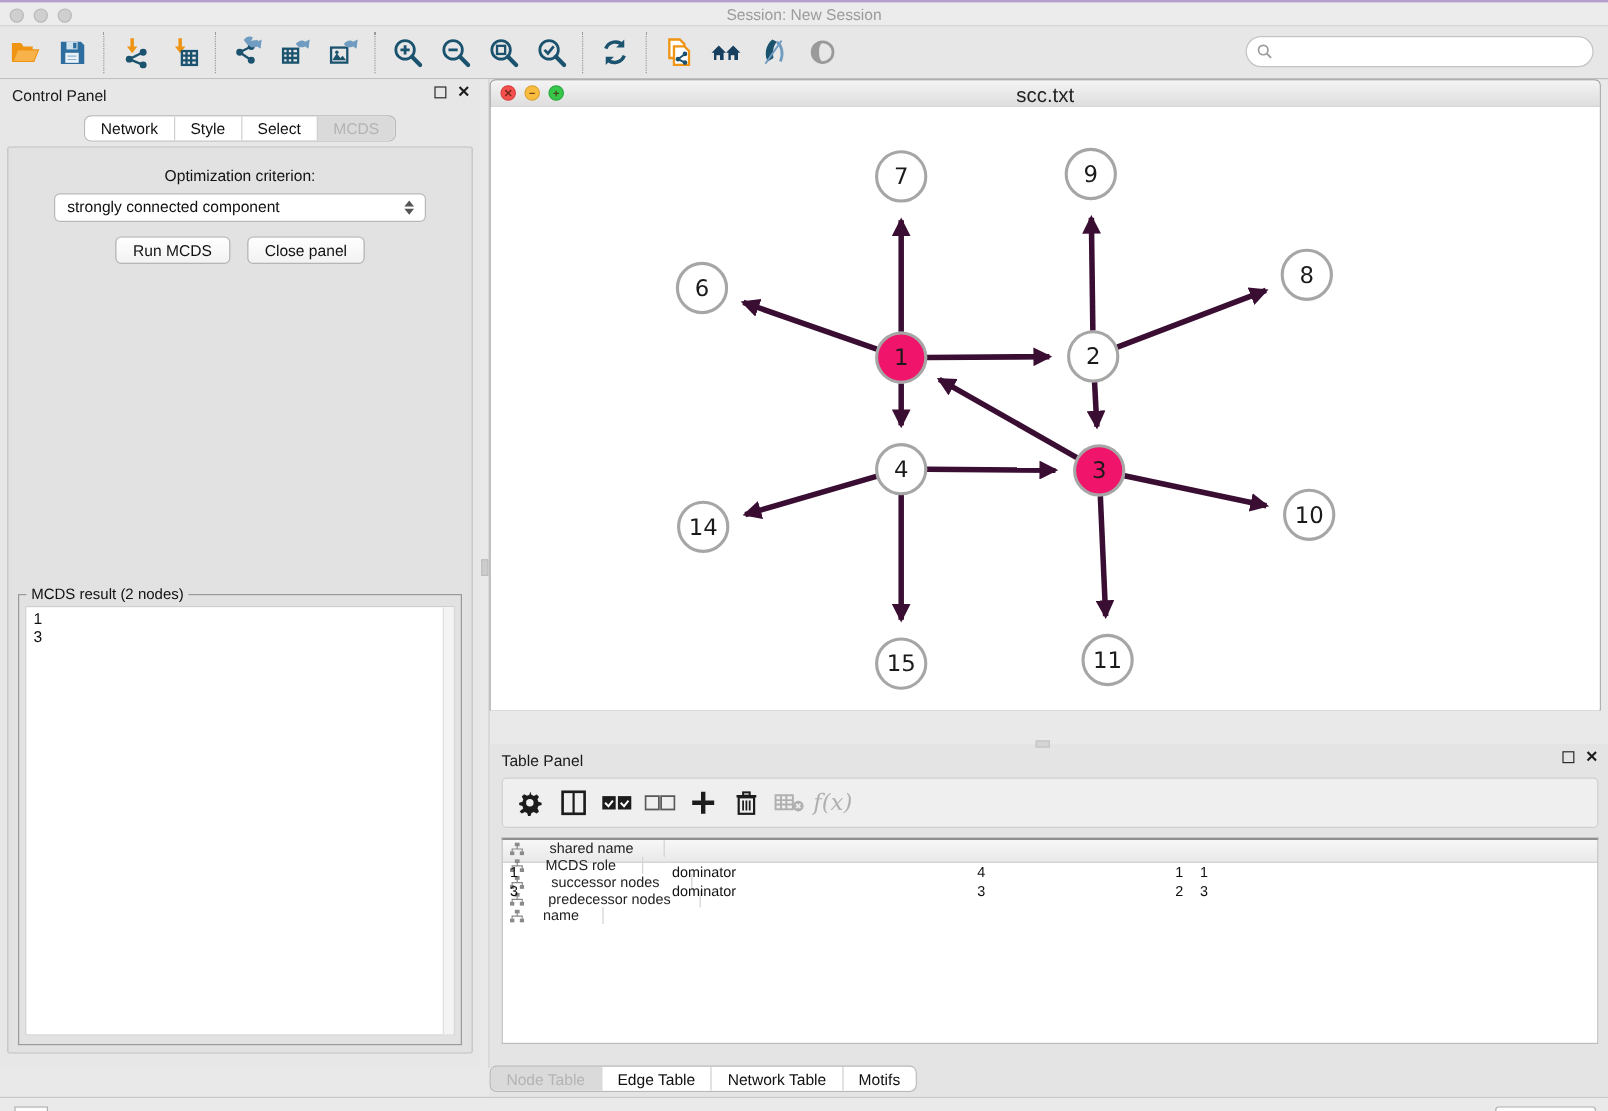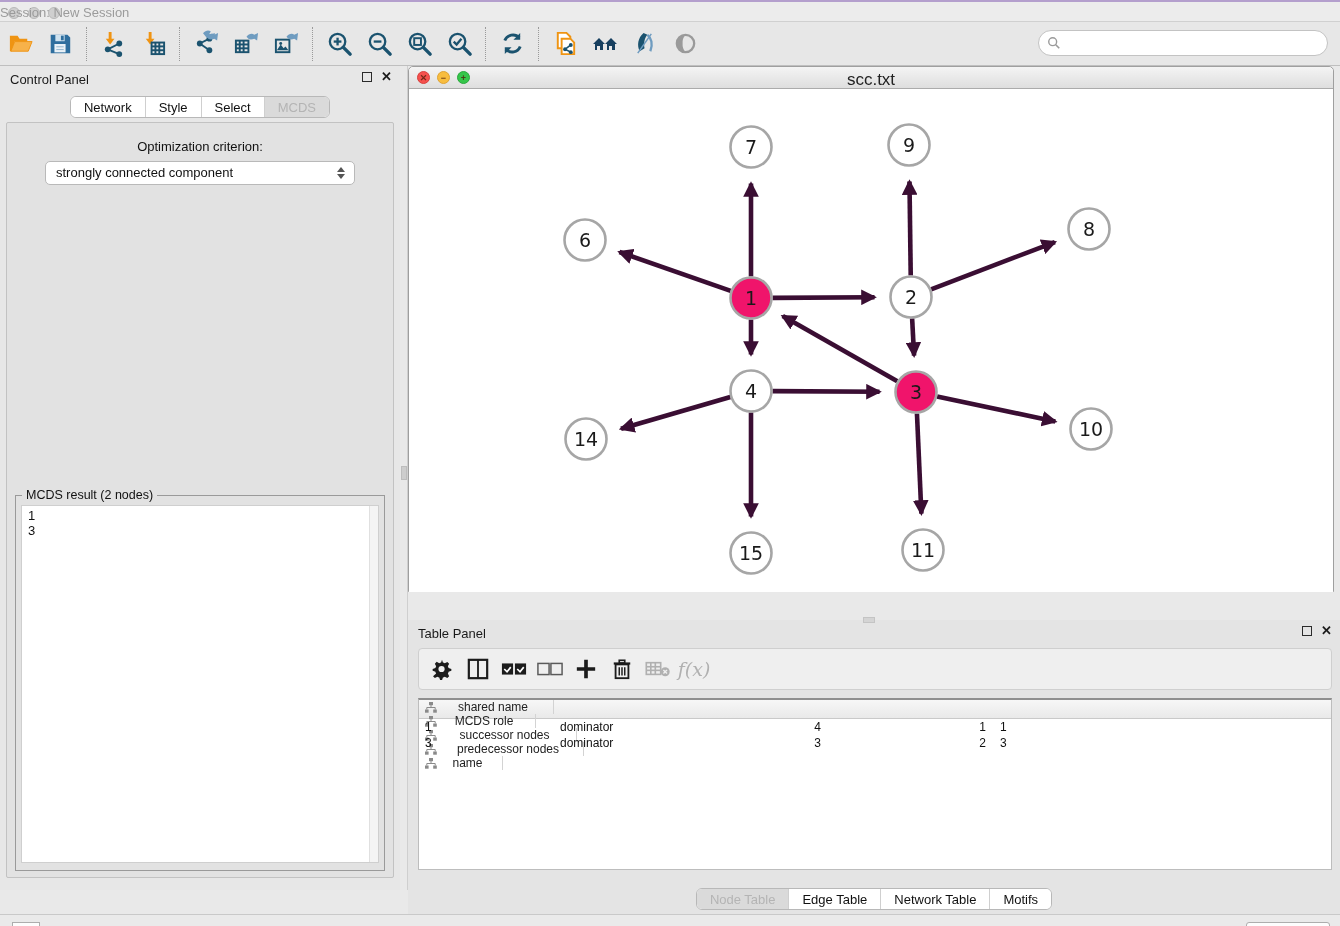--- a/index.html
+++ b/index.html
@@ -4,21 +4,21 @@
 <style>
   * { margin:0; padding:0; box-sizing:border-box; }
   html,body { width:1340px; height:926px; overflow:hidden;
     font-family:"Liberation Sans", sans-serif; background:#e9e9e9; }
 
   
   .titlebar { position:absolute; left:0; top:0; width:1340px; height:22px;
     background:#ececec; border-top:2px solid #b49fcd; border-bottom:1px solid #d0d0d0; }
   .traffic { position:absolute; left:8px; top:5px; display:flex; gap:8px; }
   .tl-dot { width:12px; height:12px; border-radius:50%; background:#cfcfcf; border:1px solid #b9b9b9; }
-  .win-title { position:absolute; left:0; right:0; top:3px; 
+  .win-title { position:absolute; left:0; right:0; top:3px; text-align:center;
     font-size:13px; color:#9b9b9b; }
 
   
   .toolbar { position:absolute; left:0; top:22px; width:1340px; height:44px;
     background:#e7e7e7; border-bottom:1px solid #bfbfbf; display:flex; align-items:center; }
   .tb-btn { width:40px; height:38px; display:flex; align-items:center; justify-content:center; }
   .tb-sep { width:1px; height:34px; border-left:1px dotted #9a9a9a; margin:0 6px; }
   .search-wrap { position:absolute; right:12px; top:8px; width:290px; height:26px;
     background:#ffffff; border:1px solid #c3c3c3; border-radius:13px;
     display:flex; align-items:center; padding-left:8px; }
@@ -101,21 +101,21 @@
   .data-table { position:absolute; left:10px; right:8px; top:78px; height:172px; background:#ffffff;
     border:1px solid #bdbdbd; border-top:2px solid #8f8f8f; overflow:hidden; }
   .thead { display:flex; height:19px; background:linear-gradient(#f7f7f7,#e9e9e9);
     border-bottom:1px solid #c9c9c9;flex-direction:column; }
   .th { display:flex; align-items:center; font-size:12px; color:#222;
     border-right:1px solid #d3d3d3; padding-left:6px; gap:6px; justify-content:flex-start; }
   .th .th-label { flex:1; text-align:center; padding-right:10px; }
   .trow { display:flex; height:16px; font-size:12px; color:#111; }
   .td { padding:1px 8px 0 6px; overflow:hidden; white-space:nowrap; }
 
-  .tp-tabs-row { position:absolute; left:0; right:0; top:268px; display:flex; justify-content:center; }
+  .tp-tabs-row { position:absolute; left:0; right:0; top:268px; display:flex; }
 
   
   .statusbar { position:absolute; left:0; top:890px; width:1340px; height:36px;
     background:#eaeaea; border-top:1px solid #c9c9c9;margin-top:24px; }
   .list-btn { position:absolute; left:12px; top:7px; width:28px; height:23px; background:#fdfdfd;
     border:1px solid #adadad; display:flex; align-items:center; justify-content:center; }
   .memory-btn { position:absolute; right:10px; top:7px; height:23px; background:#fdfdfd;
     border:1px solid #adadad; border-radius:3px; display:flex; align-items:center;
     gap:6px; padding:0 10px; font-size:12.5px; color:#111; }
   .mem-dot { width:11px; height:11px; border-radius:50%; background:#1fa32a; }
@@ -304,20 +304,24 @@
       </div>
   </div>
   <div class="cp-content">
     <div class="opt-label">Optimization criterion:</div>
     <div class="criterion-select">
       <span>strongly connected component</span>
       <span class="spinner">
           <span class="spin-up"></span>
           <span class="spin-down"></span>
         </span>
+    </div>
+    <div class="cp-buttons">
+      <button class="btn">Run MCDS</button>
+      <button class="btn">Close panel</button>
     </div>
     <div class="result-group">
       <span class="result-legend">MCDS result (2 nodes)</span>
       <div class="result-text" id="result-text">1
 3
         <div class="result-scroll"></div>
       </div>
     </div>
   </div>
 </div>

